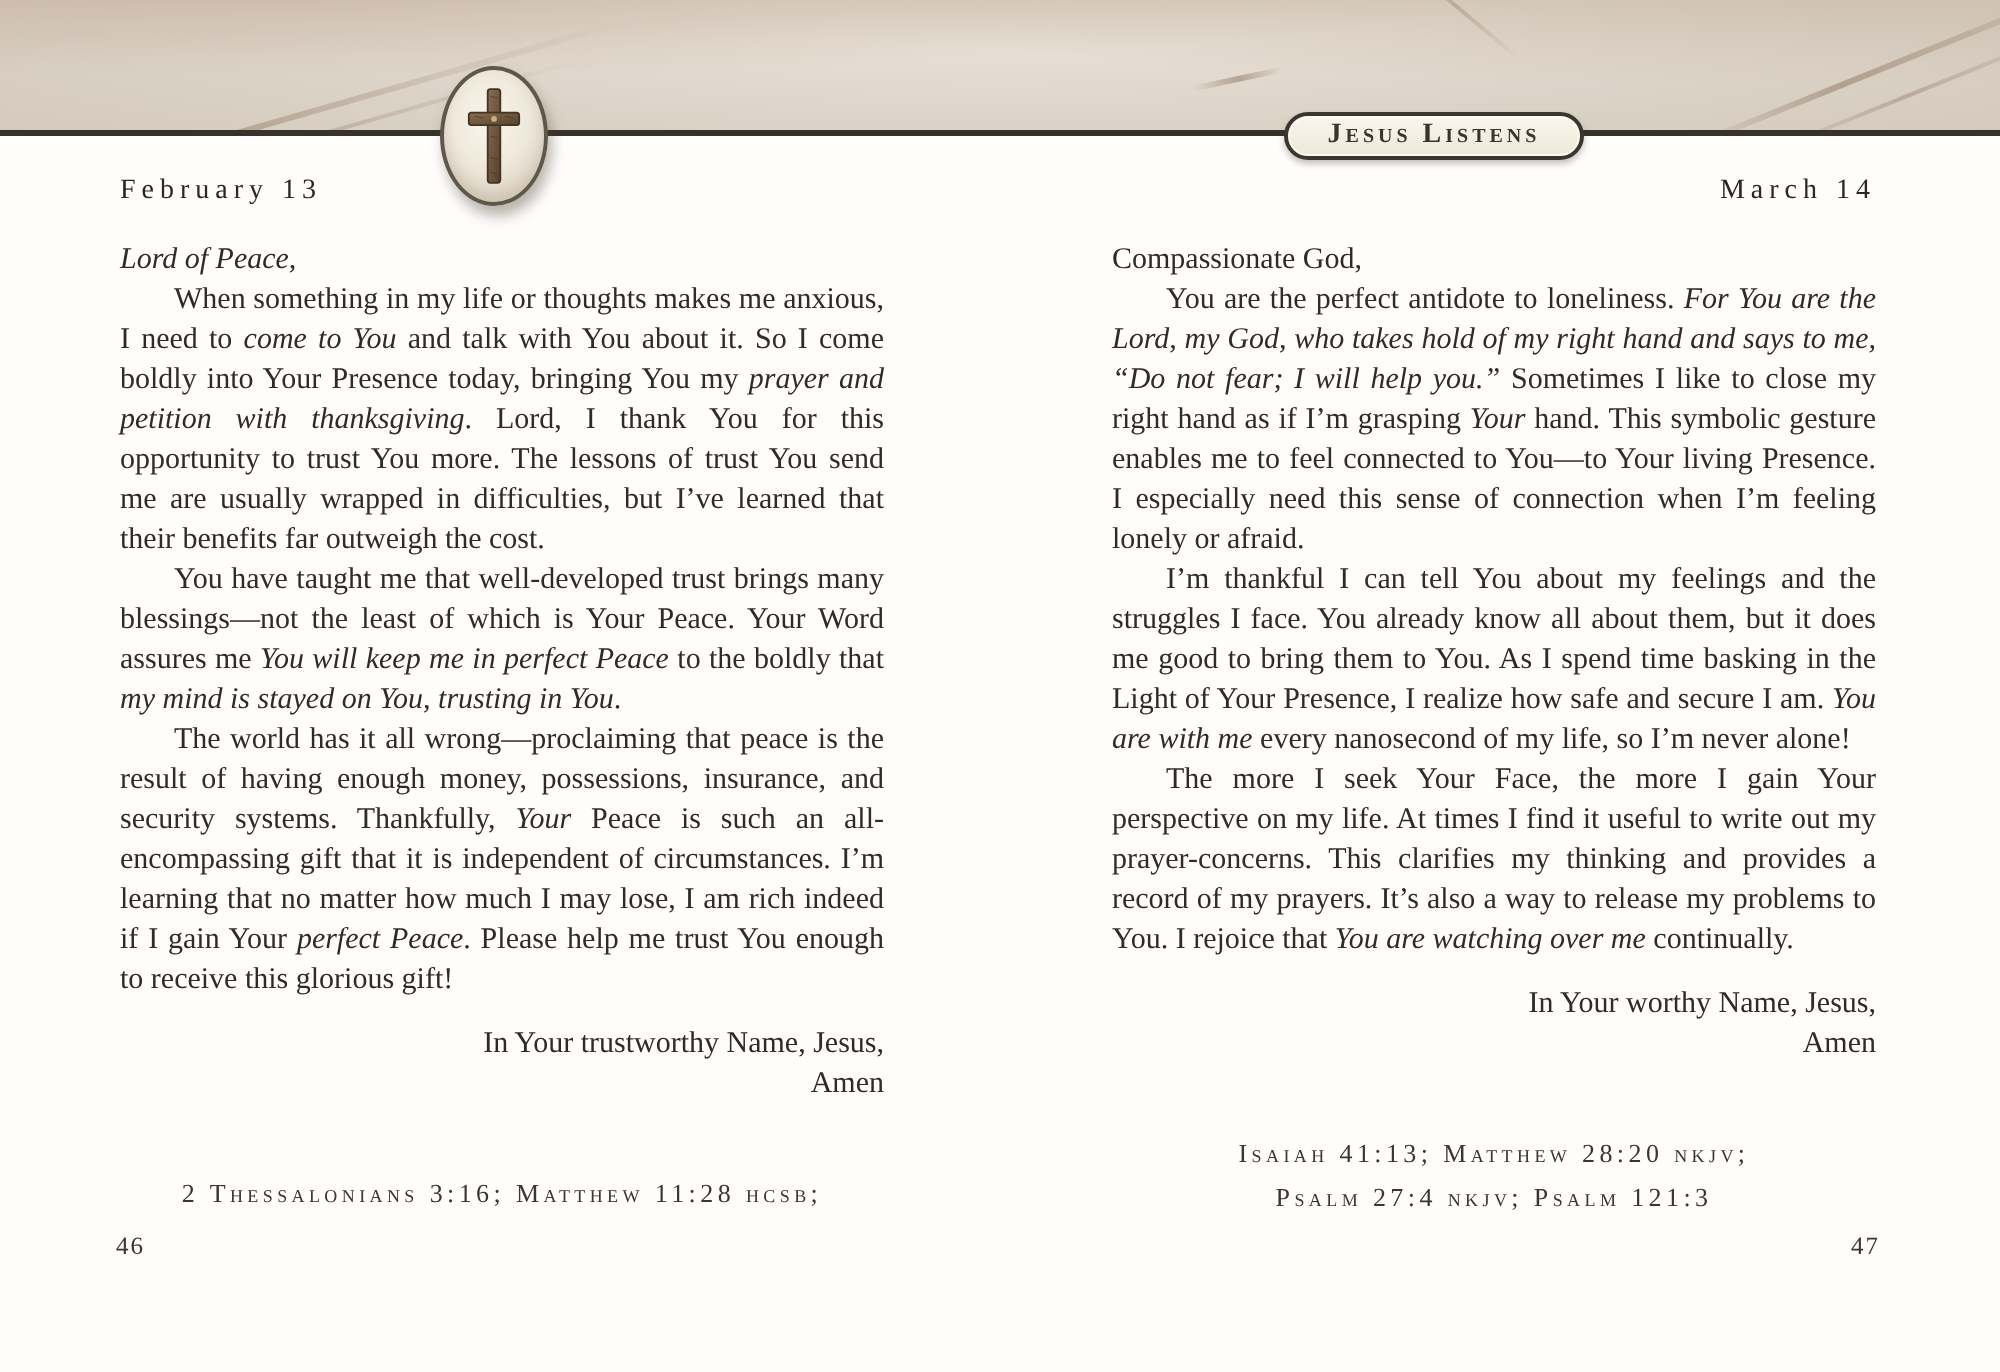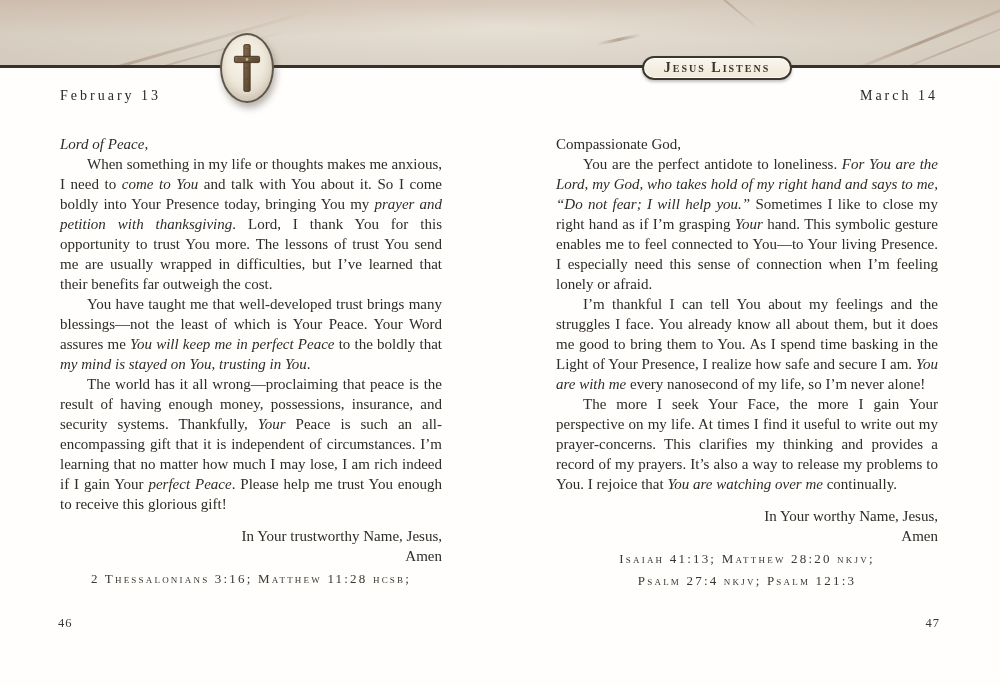--- a/index.html
+++ b/index.html
@@ -52,27 +52,27 @@
   }
   .banner span {
     font-variant:small-caps; font-size:14px; letter-spacing:2px;
     color:#3a342c; font-weight:600; line-height:1;
   }
 
   
   .page { position:absolute; top:88px; width:382px; color:#2f2b26; }
   .page-left  { left:60px;  }
   .page-right { left:556px; }
-  .date { font-size:14px; letter-spacing:3px; color:#2b2722; height:16px; line-height:16px; margin-bottom:30px; }
+  .date { font-size:14px; letter-spacing:3px; color:#2b2722; height:16px; line-height:16px; margin-bottom:16px; }
   .page-right .date { text-align:right; }
   .body p { font-size:15px; line-height:20px; text-align:justify; }
   .body p.indent { text-indent:27px; }
   .greeting-italic { font-style:italic; }
   .closing { margin-top:12px; font-size:15px; line-height:20px; text-align:right; }
-  .refs { margin-top:2px; font-size:13px; line-height:22px; text-align:center;
+  .refs { margin-top:34px; font-size:13px; line-height:22px; text-align:center;
           font-variant:small-caps; letter-spacing:2.2px; color:#3b362e; }
   .page-num { position:absolute; top:616px; font-size:12.5px; color:#3b362e; letter-spacing:1px; }
   .page-num.pn-left  { left:58px; }
   .page-num.pn-right { right:60px; }
 </style>
 </head>
 <body>
 
 <div class="spread">
 

